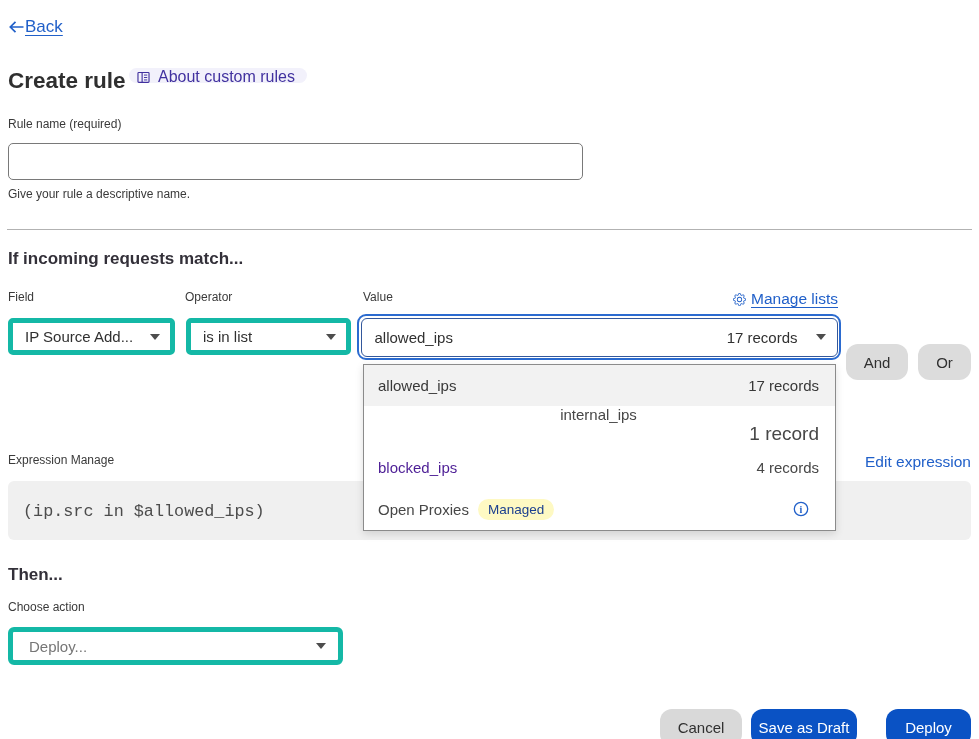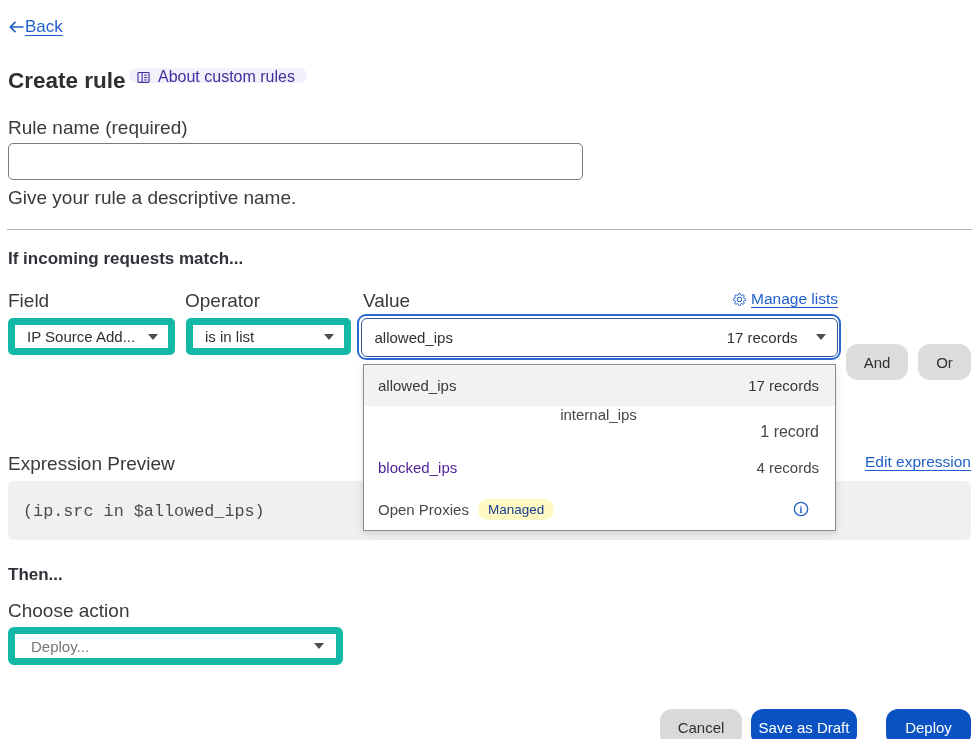--- a/index.html
+++ b/index.html
@@ -1,20 +1,20 @@
 <!DOCTYPE html>
 <html><head>
 <meta charset="utf-8">
 <style>
   html,body{margin:0;padding:0;background:#fff;}
   #page{position:relative;width:979px;height:739px;background:#fff;
         font-family:"Liberation Sans",sans-serif;overflow:hidden;}
   .abs{position:absolute;}
-  .lbl{font-size:19px;color:#3a3a3a;}
-  .sel{position:absolute;border:7px solid #14b8a6;border-radius:5px;background:#fff;
+  .lbl{font-size:12px;color:#3a3a3a;}
+  .sel{position:absolute;border:5px solid #14b8a6;border-radius:5px;background:#fff;
        display:flex;align-items:center;box-sizing:border-box;}
   .caret{width:0;height:0;border-left:5.5px solid transparent;border-right:5.5px solid transparent;
          border-top:6px solid #4d4d4d;}
   .btn{position:absolute;border-radius:12px;display:flex;align-items:center;justify-content:center;
        font-size:15px;box-sizing:border-box;margin-top:26px;}
   .gray-btn{background:#dcdcdc;color:#303030;}
   .blue-btn{background:#0a52c4;color:#fff;}
 </style>
 </head>
 <body>
@@ -76,37 +76,37 @@
          display:flex;align-items:center;padding:0 11px 0 13px;box-sizing:border-box;">
       <span style="font-size:15px;color:#303030;">allowed_ips</span>
       <span style="font-size:15px;color:#303030;margin-left:auto;">17 records</span>
       <span class="caret" style="margin-left:18px;"></span>
     </div>
   </div>
 
   <div class="btn gray-btn" style="left:846px;top:318px;width:62px;height:36px;">And</div>
   <div class="btn gray-btn" style="left:918px;top:318px;width:53px;height:36px;">Or</div>
 
-  <div class="abs lbl" style="left:8px;top:453px;">Expression Preview</div>
-  <div class="abs" style="right:8px;top:453px;font-size:15.5px;color:#2160c9;text-decoration:underline;text-underline-offset:3px;">Edit expression</div>
+  <div class="abs lbl" style="left:8px;top:453px;">Expression Manage</div>
+  <div class="abs" style="right:8px;top:453px;font-size:15.5px;color:#2160c9;text-underline-offset:3px;">Edit expression</div>
 
   <div class="abs" style="left:8px;top:481px;width:963px;height:59px;background:#f0f0f0;border-radius:6px;
        display:flex;align-items:center;box-sizing:border-box;padding:0 16px 0 15px;">
     <span style="font-family:'Liberation Mono',monospace;font-size:16.8px;color:#4c4c4c;position:relative;top:1px;">(ip.src in $allowed_ips)</span>
   </div>
 
   <div class="abs" style="left:363px;top:364px;width:473px;height:167px;background:#fff;border:1px solid #8b8b8b;
        box-sizing:border-box;box-shadow:0 3px 8px rgba(0,0,0,0.13);z-index:5;">
     <div style="height:41px;background:#f2f2f2;display:flex;align-items:center;padding:0 16px 0 14px;">
       <span style="font-size:15px;color:#383838;">allowed_ips</span>
       <span style="font-size:15px;color:#383838;margin-left:auto;">17 records</span>
     </div>
     <div style="height:41px;display:flex;align-items:center;padding:0 16px 0 14px;flex-direction:column;">
       <span style="font-size:15px;color:#474747;">internal_ips</span>
-      <span style="font-size:16px;color:#474747;margin-left:auto;">1 record</span>
+      <span style="font-size:19px;color:#474747;margin-left:auto;">1 record</span>
     </div>
     <div style="height:41px;display:flex;align-items:center;padding:0 16px 0 14px;">
       <span style="font-size:15px;color:#4c1d95;">blocked_ips</span>
       <span style="font-size:15px;color:#474747;margin-left:auto;">4 records</span>
     </div>
     <div style="height:42px;display:flex;align-items:center;padding:0 16px 0 14px;">
       <span style="font-size:15px;color:#474747;">Open Proxies</span>
       <span style="margin-left:9px;background:#fef9c3;color:#1b3f8f;font-size:13.5px;border-radius:11px;
             padding:3px 10px;">Managed</span>
       <svg width="16" height="16" viewBox="0 0 16 16" style="display:block;margin-left:auto;margin-right:10px;">

